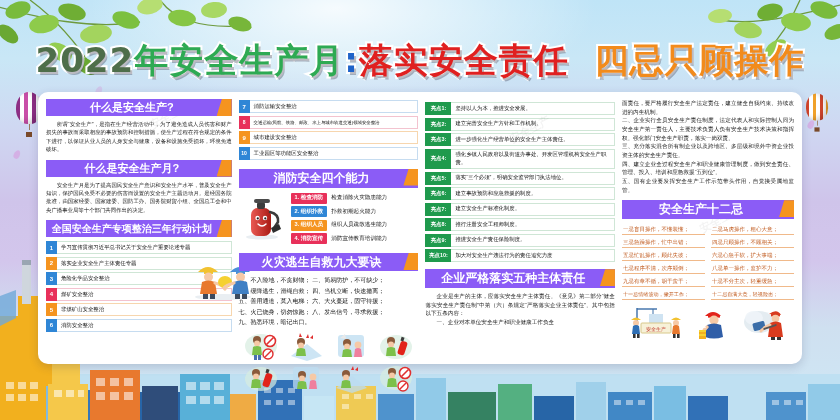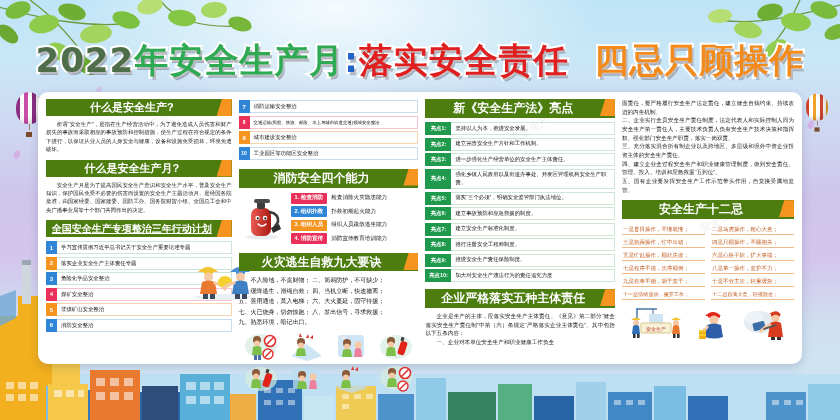--- a/index.html
+++ b/index.html
@@ -38,21 +38,21 @@
   .board{
     position:absolute; left:38px; top:92px; width:764px; height:272px;
     background:#ffffff; border-radius:10px;
     box-shadow:0 3px 10px rgba(40,40,80,.18);
     padding:7px 8px; display:flex; gap:7px;
   }
   .col{height:100%;}
   .col-a{width:192px;} .col-b{width:186px;} .col-c{width:196px;} .col-d{width:178px;}
   
   .hdr{ position:relative; height:17px; margin-bottom:4px;
-        background:#4d7c0f; color:#fff; font-weight:bold;
+        background:#8b5cf6; color:#fff; font-weight:bold;
         font-size:11px; line-height:17px; text-align:center;
         padding-right:14px; }
   .hdr:after{content:""; position:absolute; right:0; top:0; width:15px; height:17px;
         background:#f5941f; clip-path:polygon(35% 0,100% 0,100% 100%,0 100%);}
   .hdr.sm{font-size:10px;}
   .para{font-size:5.4px; line-height:1.55; color:#1a1a1a; text-align:justify; text-indent:2em;}
   .para.noind{text-indent:0;}
   
   .nlist{display:flex; flex-direction:column; gap:2.5px; margin-top:3px;}
   .nrow{display:flex; align-items:stretch; height:13px;}
@@ -250,21 +250,21 @@
             <path d="M40 20 q10 -10 20 0 z" fill="#4a90d9"></path>
             <rect x="46" y="19" width="9" height="3" fill="#4a90d9"></rect>
            <circle cx="50.5" cy="25" r="4.5" fill="#f6c9a6"></circle>
            <path d="M44 30 q6 -3 13 0 l2 12 h-17 z" fill="#3f7fc4"></path>
            <rect x="45" y="42" width="5" height="5" fill="#3c4a5e"></rect>
             <rect x="52" y="42" width="5" height="5" fill="#3c4a5e"></rect>
            <path d="M44 31 q-8 2 -10 5" stroke="#f6c9a6" stroke-width="3.2" fill="none" stroke-linecap="round"></path>
           </g>
       </svg>
 
-      <div class="hdr sm" style="margin-top:6px;text-decoration:underline;">全国安全生产专项整治三年行动计划</div>
+      <div class="hdr sm" style="margin-top:6px;">全国安全生产专项整治三年行动计划</div>
       <div class="nlist">
         <div class="nrow">
           <div class="nnum" style="background:#2f86d6">1</div>
           <div class="ntxt">学习宣传贯彻习近平总书记关于安全生产重要论述专题</div>
           </div>
         <div class="nrow">
           <div class="nnum" style="background:#f5941f">2</div>
           <div class="ntxt">落实企业安全生产主体责任专题</div>
           </div>
         <div class="nrow">
@@ -430,21 +430,20 @@
           <path d="M9 15 q4 -2 8 0 l1 8 h-10 z" fill="#7cc04a"></path>
           <circle cx="26" cy="9" r="5.5" fill="#fff" stroke="#e03030" stroke-width="1.6"></circle>
           <line x1="22.5" y1="12.5" x2="29.5" y2="5.5" stroke="#e03030" stroke-width="1.6"></line>
           <circle cx="24" cy="22" r="5" fill="#fff" stroke="#e03030" stroke-width="1.4"></circle>
           <line x1="21" y1="25" x2="27" y2="19" stroke="#e03030" stroke-width="1.4"></line>
         </svg>
       </div>
     </div>
 
     <div class="col col-c">
-      <div class="hdr" style="font-size:12px;height:19px;line-height:19px;">新《安全生产法》亮点</div>
       <div class="hl">
         <div class="hrow">
           <div class="hnum">亮点1:</div>
           <div class="htxt">坚持以人为本，推进安全发展。</div>
           </div>
         <div class="hrow">
           <div class="hnum">亮点2:</div>
           <div class="htxt">建立完善安全生产方针和工作机制。</div>
           </div>
         <div class="hrow">

